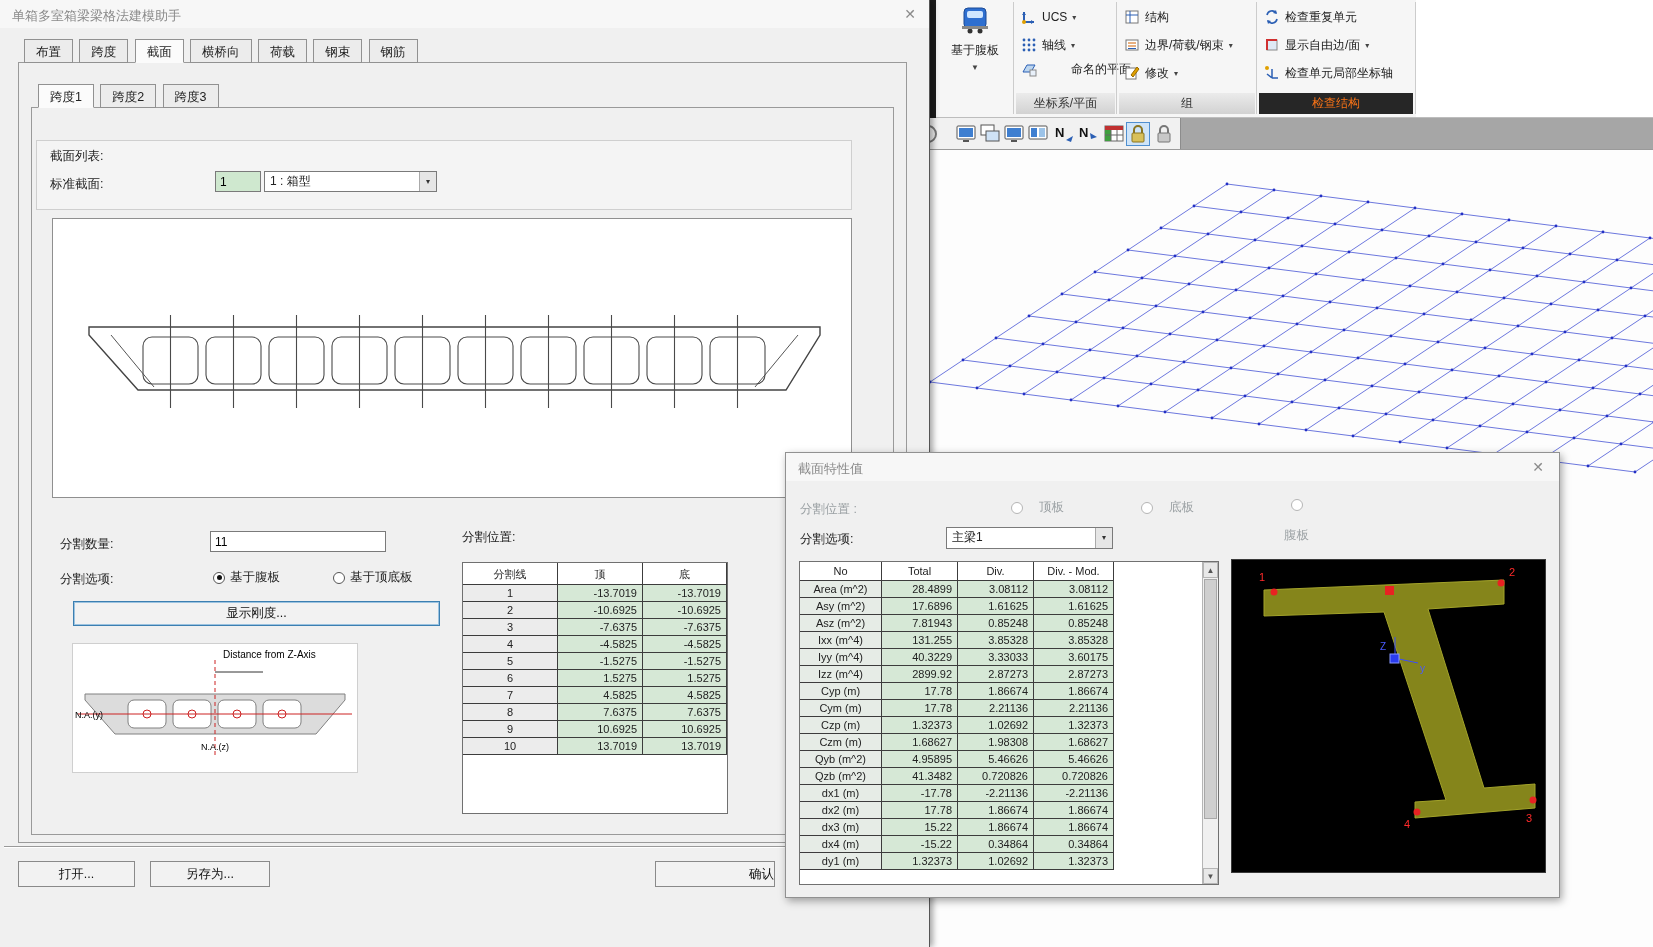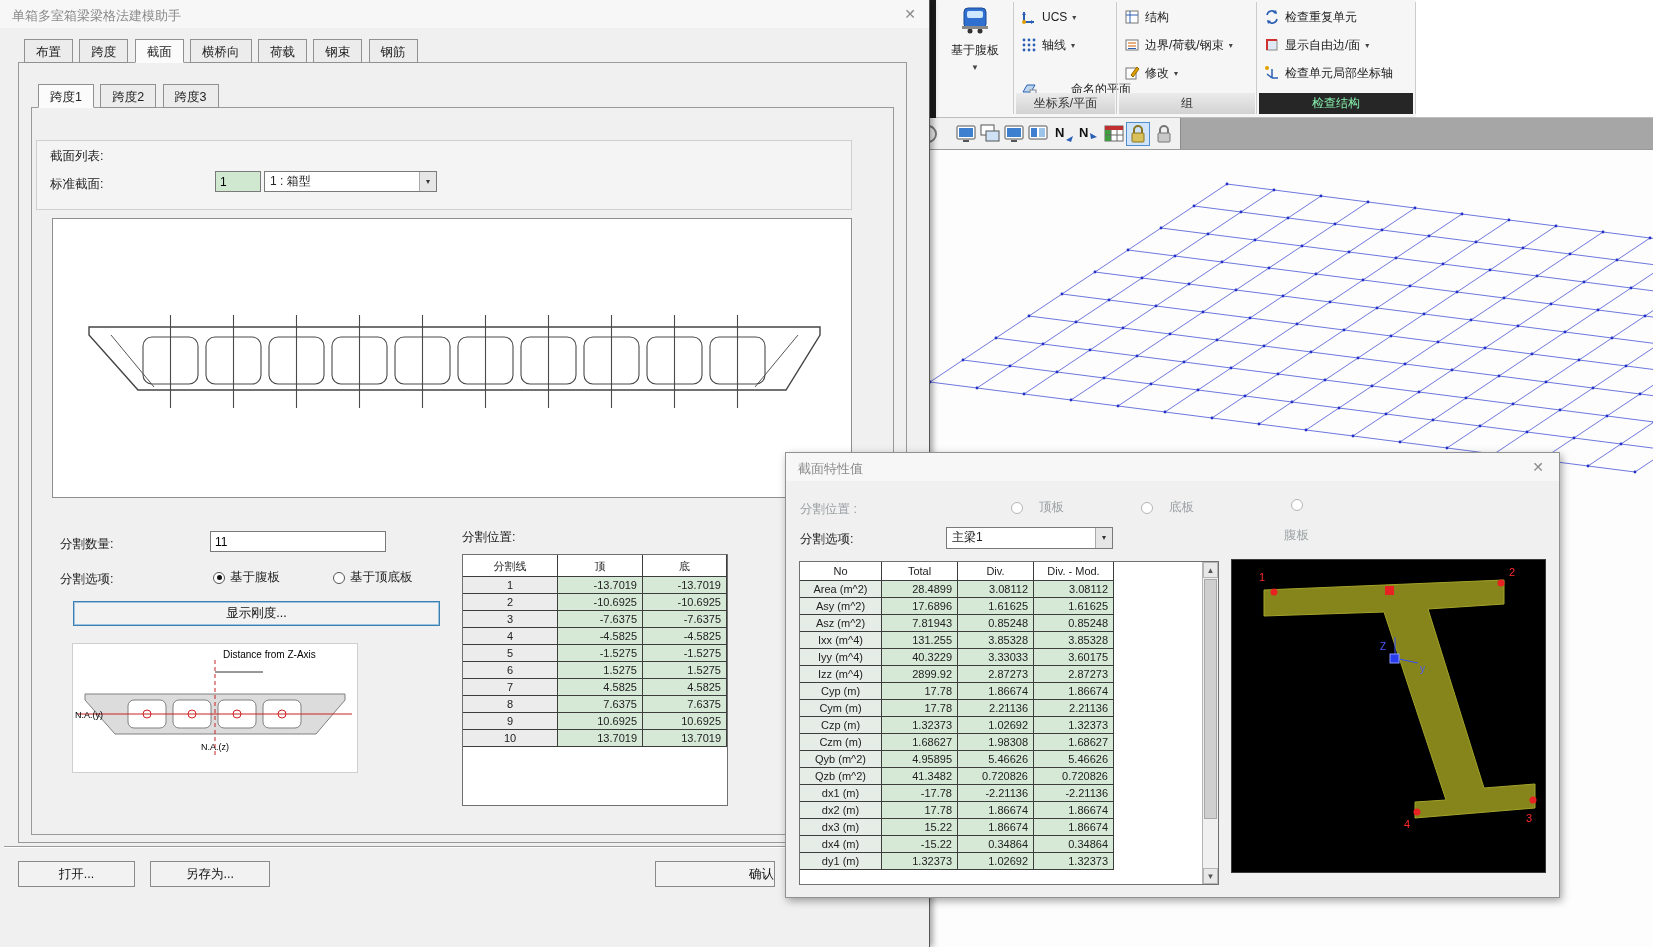--- a/index.html
+++ b/index.html
@@ -21,21 +21,21 @@
   .bigbtn{position:absolute;left:8px;top:2px;width:74px;height:114px;text-align:center;cursor:default;}
   .bigbtn .lbl{display:block;margin-top:40px;font-size:12px;}
   .bigbtn .bcaret{display:block;font-size:8px;color:#444;margin-top:4px;}
   .rsep{position:absolute;top:2px;height:112px;width:1px;background:#cccccc;}
   .rgroup{position:absolute;top:0;height:118px;padding-left:48px;}
   .ritem{position:absolute;left:6px;height:26px;display:flex;align-items:center;gap:5px;font-size:12px;white-space:nowrap;cursor:default;}
   .ritem svg{flex:0 0 auto;}
   .caret{font-size:8px;color:#444;}
   .rlabel{position:absolute;left:1px;right:1px;top:93px;height:21px;line-height:21px;text-align:center;font-size:12px;color:#333;
           background:linear-gradient(#ebebeb,#d2d2d2);}
-  .rlabel.dark{background:#262626;color:#86efac;}
+  .rlabel.dark{background:#262626;color:#f97316;}
 
   
   #toolbar{position:absolute;left:930px;top:118px;width:723px;height:32px;background:#f1f1f1;border-bottom:1px solid #9a9a9a;overflow:hidden;}
   #toolbar .grayfill{position:absolute;left:250px;top:0;right:0;bottom:0;background:#a6a6a6;border-left:1px solid #8c8c8c;}
   .ticon{position:absolute;top:4px;width:24px;height:24px;display:flex;align-items:center;justify-content:center;cursor:default;}
   .ticon.hl{background:#cfe4f8;border:1px solid #4f8fd0;}
 
   
   .dlg{position:absolute;background:#f0f0f0;}
   #main-dialog{left:0;top:0;width:930px;height:947px;z-index:10;border-right:1px solid #555;box-shadow:3px 0 6px rgba(0,0,0,.35);}
@@ -61,21 +61,21 @@
   .radio .rdot{width:12px;height:12px;border:1px solid #555;border-radius:50%;background:#fff;position:relative;flex:0 0 auto;}
   .radio.checked .rdot::after{content:"";position:absolute;left:2.5px;top:2.5px;width:5px;height:5px;border-radius:50%;background:#111;}
   .radio.disabled{color:#9aa0a3;gap:16px;}
   .radio.disabled .rdot{border-color:#b5b5b5;}
 
   .btn{position:absolute;background:#f2f2f2;border:1px solid #8a8a8a;text-align:center;font-size:12.5px;color:#111;cursor:default;}
   .btn.blue{border:1px solid #3c7fb1;box-shadow:inset 0 0 0 1px #9cc3e0;}
   .groove{position:absolute;height:2px;border-top:1px solid #9a9a9a;border-bottom:1px solid #fff;}
 
   
-  .dtable{position:absolute;background:#fff;border:1px solid #707070;overflow:hidden;}
+  .dtable{position:absolute;background:#fff;border:1px solid #707070;overflow:hidden;margin-top:8px;}
   .drow{display:flex;height:17px;line-height:17px;}
   .drow.head{height:22px;line-height:22px;}
   .dcell{border-right:1px solid #3c3c3c;border-bottom:1px solid #3c3c3c;font-size:11px;overflow:hidden;white-space:nowrap;}
   .c1{width:95px;background:#ececec;text-align:center;}
   .c2{width:85px;}.c3{width:84px;}
   .val{background:#d6e8d6;text-align:right;padding-right:5px;}
   .drow.head .dcell{background:#fff;text-align:center;padding:0;}
 
   .ptable{position:absolute;background:#fff;border:1px solid #707070;overflow:hidden;}
   .prow{display:flex;height:17px;line-height:17px;}
@@ -397,21 +397,21 @@
               <circle cx="8" cy="8" r="1.4"></circle>
               <circle cx="13" cy="8" r="1.4"></circle>
               <circle cx="3" cy="13" r="1.4"></circle>
               <circle cx="8" cy="13" r="1.4"></circle>
               <circle cx="13" cy="13" r="1.4"></circle>
             </g>
           </svg>
         <span>轴线</span>
         <span class="caret">▾</span>
       </div>
-      <div class="ritem" style="top:76px;gap:34px;">
+      <div class="ritem" style="top:56px;gap:34px;">
         <svg width="16" height="16">
             <polygon points="2,11 6,4 14,4 10,11" fill="#bcd6f0" stroke="#2b5fb4"></polygon>
             <rect x="9" y="9" width="6" height="6" fill="#e8f0fa" stroke="#888"></rect>
           </svg>
         <span>命名的平面</span>
       </div>
       <div class="rlabel">坐标系/平面</div>
     </div>
 
     <div class="rsep" style="left:186px;"></div>

